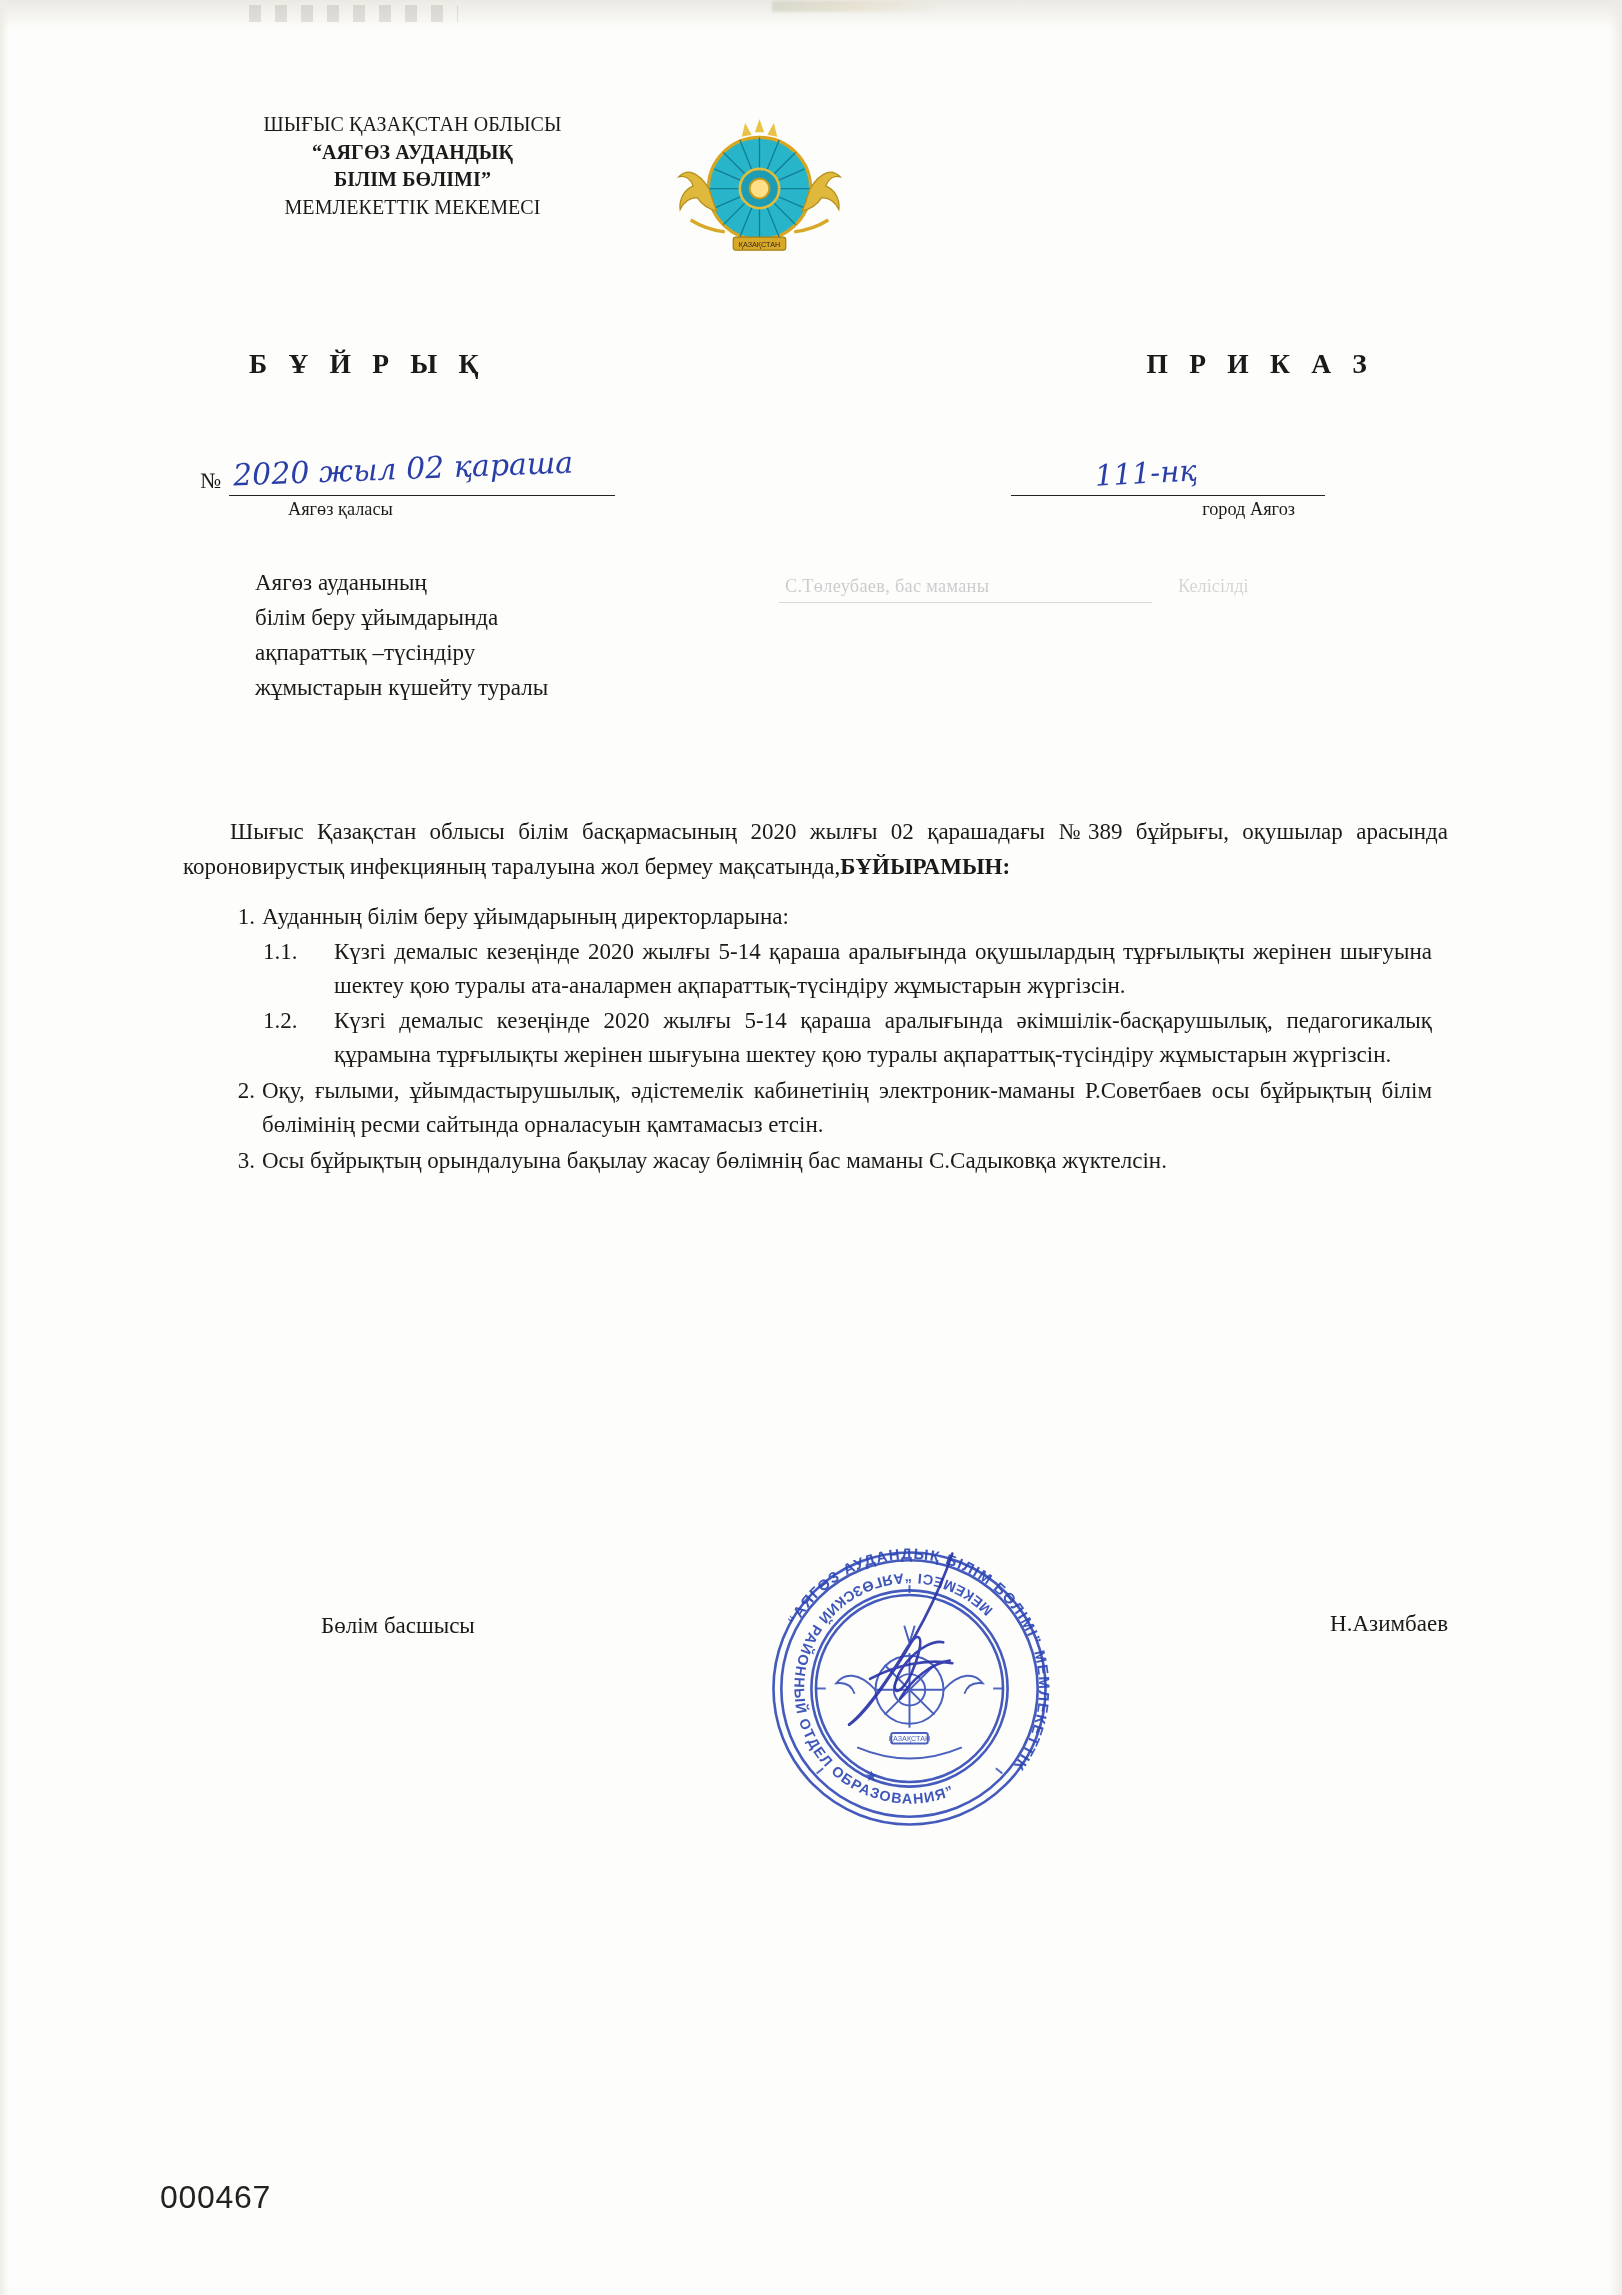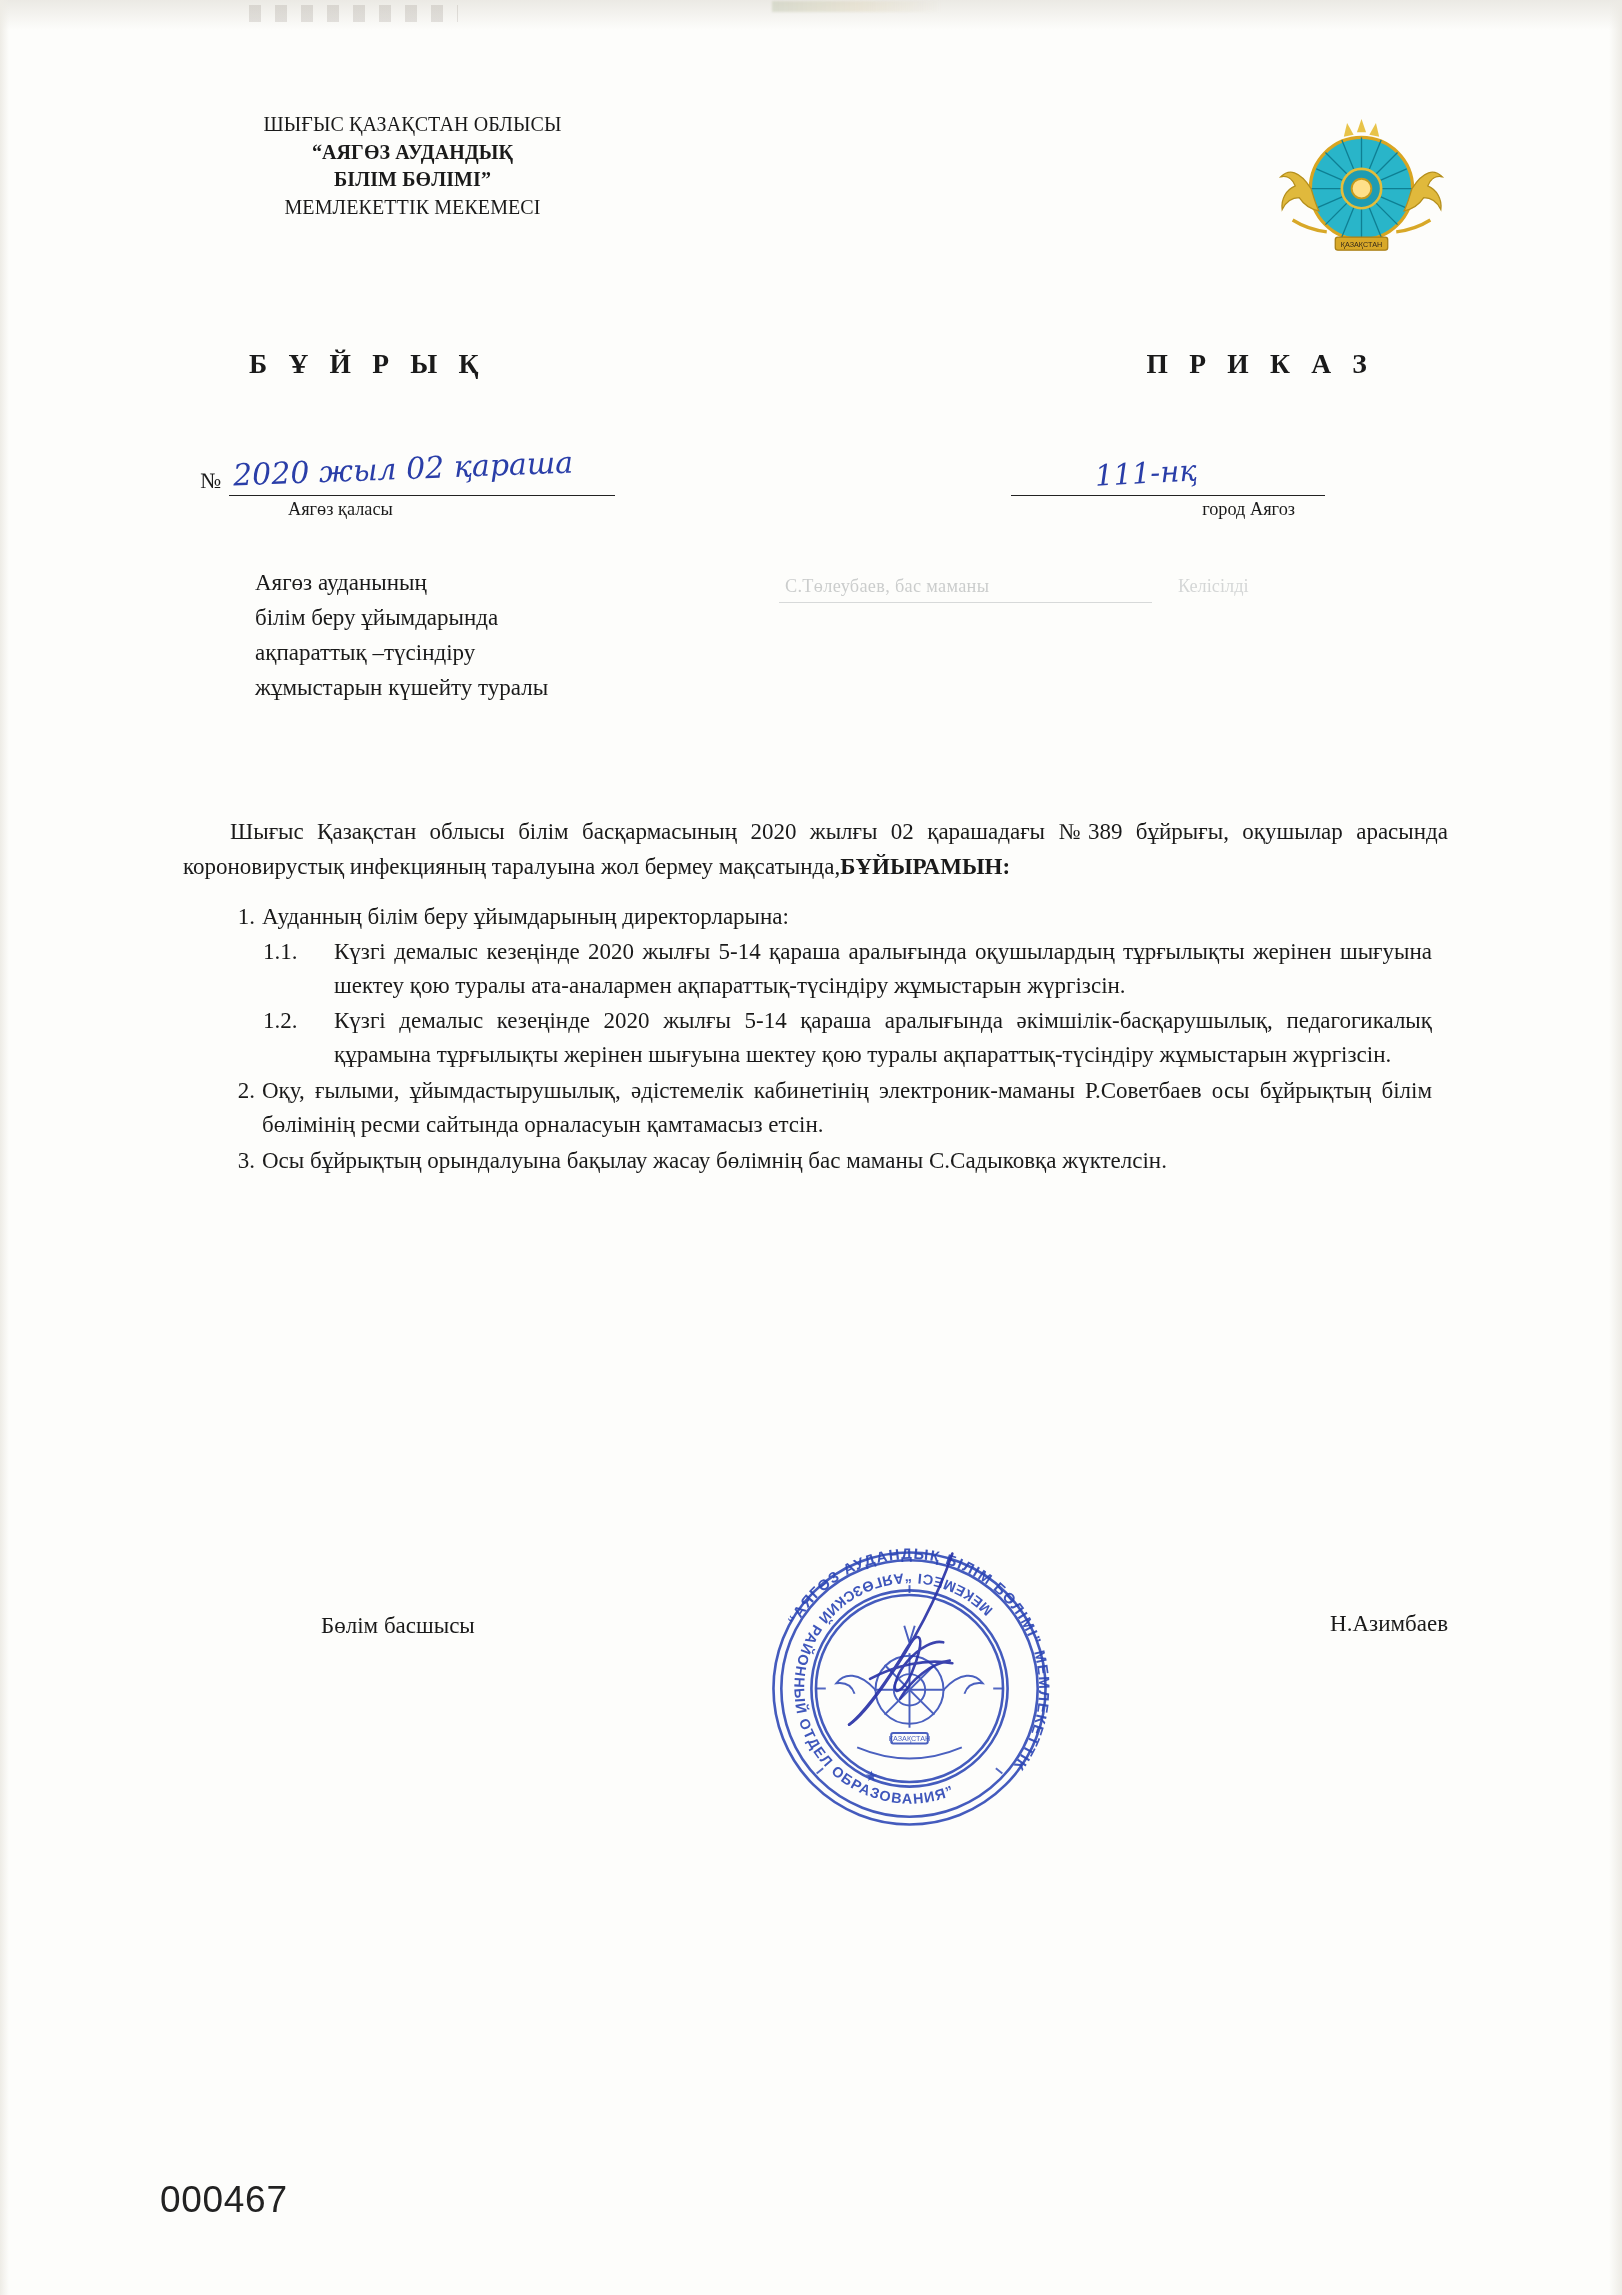--- a/index.html
+++ b/index.html
@@ -60,21 +60,21 @@
   }
 
   
   .header {
     position: absolute;
     top: 111px;
     left: 164px;
     right: 164px;
     display: flex;
     align-items: flex-start;
-    justify-content: space-between;
+    justify-content: flex-start;
   }
   .org-block {
     width: 497px;
     text-align: center;
     font-size: 20px;
     line-height: 1.38;
     letter-spacing: 0.1px;
   }
   .org-block .bold {
     font-weight: bold;
@@ -292,21 +292,21 @@
     width: 281px;
     height: 249px;
     pointer-events: none;
   }
 
   
   .footer-num {
     position: absolute;
     top: 2179px;
     left: 160px;
-    font-size: 37px;
+    font-size: 32px;
     font-family: "Liberation Sans", sans-serif;
     letter-spacing: 0.7px;
     color: #222;
   }
 </style>
 </head>
 <body>
 
 <div class="page">
 

